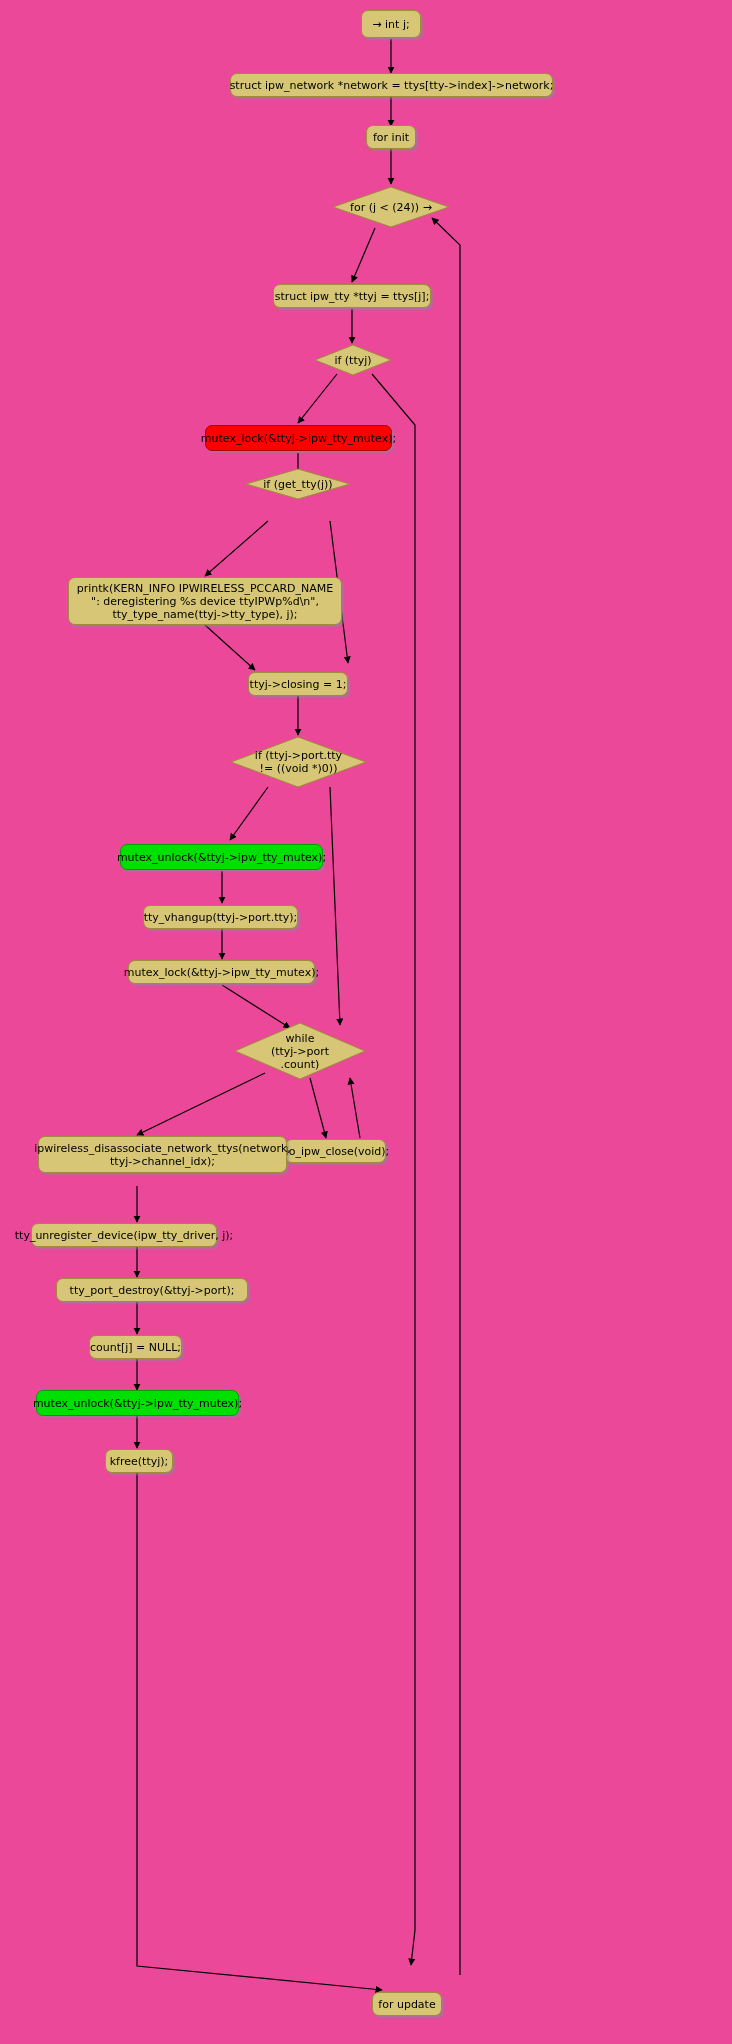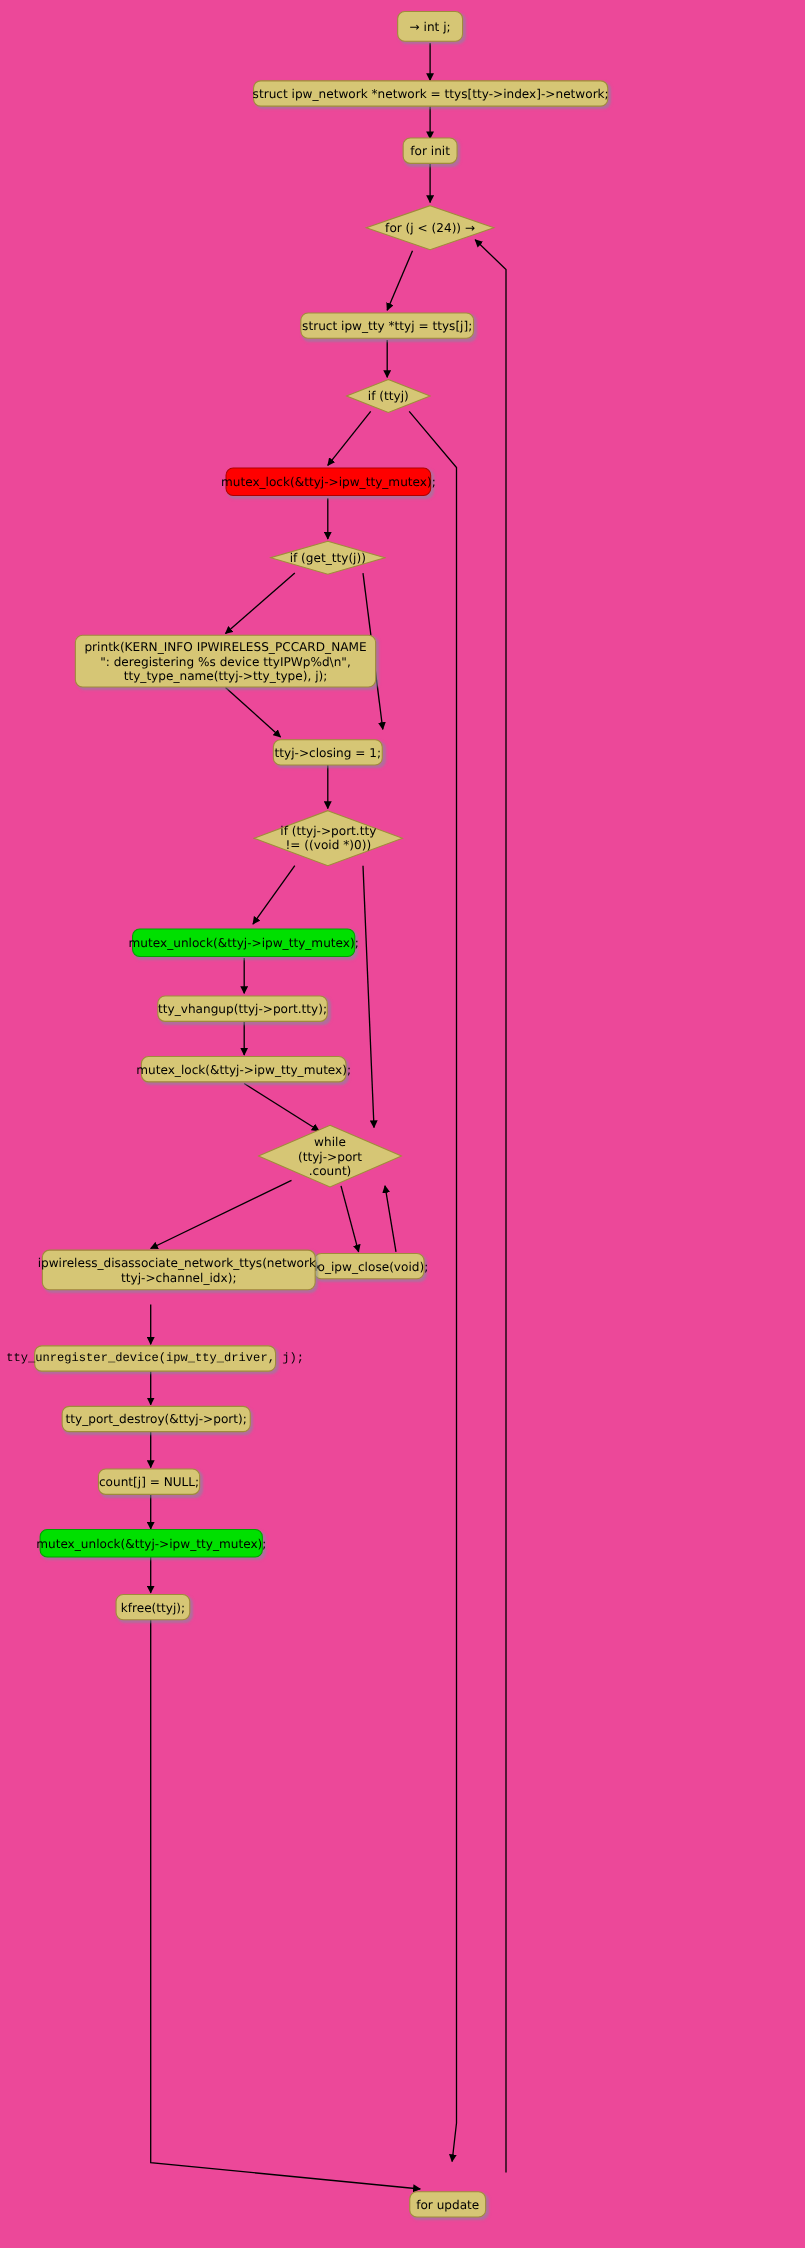--- a/index.html
+++ b/index.html
@@ -170,21 +170,21 @@
     <svg class="dshape" viewBox="0 0 78 32" preserveAspectRatio="none">
       <polygon points="39,1 77,16 39,31 1,16" fill="#d6c675" stroke="#a08b3a" stroke-width="1"></polygon>
     </svg>
     <span class="dlabel">if (ttyj)</span>
   </div>
 
   <div class="node rect red" style="left:205px; top:425px; width:187px; height:26px;">
     <span>mutex_lock(&amp;ttyj-&gt;ipw_tty_mutex);</span>
   </div>
 
-  <div class="node diamond" style="left:245px; top:491px; width:106px; height:32px;">
+  <div class="node diamond" style="left:245px; top:468px; width:106px; height:32px;">
     <svg class="dshape" viewBox="0 0 106 32" preserveAspectRatio="none">
       <polygon points="53,1 105,16 53,31 1,16" fill="#d6c675" stroke="#a08b3a" stroke-width="1"></polygon>
     </svg>
     <span class="dlabel">if (get_tty(j))</span>
   </div>
 
   <div class="node rect" style="left:68px; top:577px; width:274px; height:48px;">
     <span>printk(KERN_INFO IPWIRELESS_PCCARD_NAME
 ": deregistering %s device ttyIPWp%d\n",
 tty_type_name(ttyj-&gt;tty_type), j);</span>
@@ -225,25 +225,25 @@
 
   <div class="node rect" style="left:285px; top:1139px; width:101px; height:24px;">
     <span>do_ipw_close(void);</span>
   </div>
 
   <div class="node rect" style="left:13px; top:1136px; width:249px; height:37px;margin-left:25px;">
     <span>ipwireless_disassociate_network_ttys(network,
 ttyj-&gt;channel_idx);</span>
   </div>
 
-  <div class="node rect" style="left:31px; top:1223px; width:220px; height:24px;font-family:Liberation Mono, monospace;">
+  <div class="node rect" style="left:31px; top:1223px; width:186px; height:24px;">
     <span>tty_unregister_device(ipw_tty_driver, j);</span>
   </div>
 
-  <div class="node rect" style="left:56px; top:1278px; width:172px; height:24px;">
+  <div class="node rect" style="left:56px; top:1278px; width:192px; height:24px;">
     <span>tty_port_destroy(&amp;ttyj-&gt;port);</span>
   </div>
 
   <div class="node rect" style="left:89px; top:1335px; width:93px; height:24px;">
     <span>count[j] = NULL;</span>
   </div>
 
   <div class="node rect green" style="left:36px; top:1390px; width:203px; height:26px;">
     <span>mutex_unlock(&amp;ttyj-&gt;ipw_tty_mutex);</span>
   </div>

